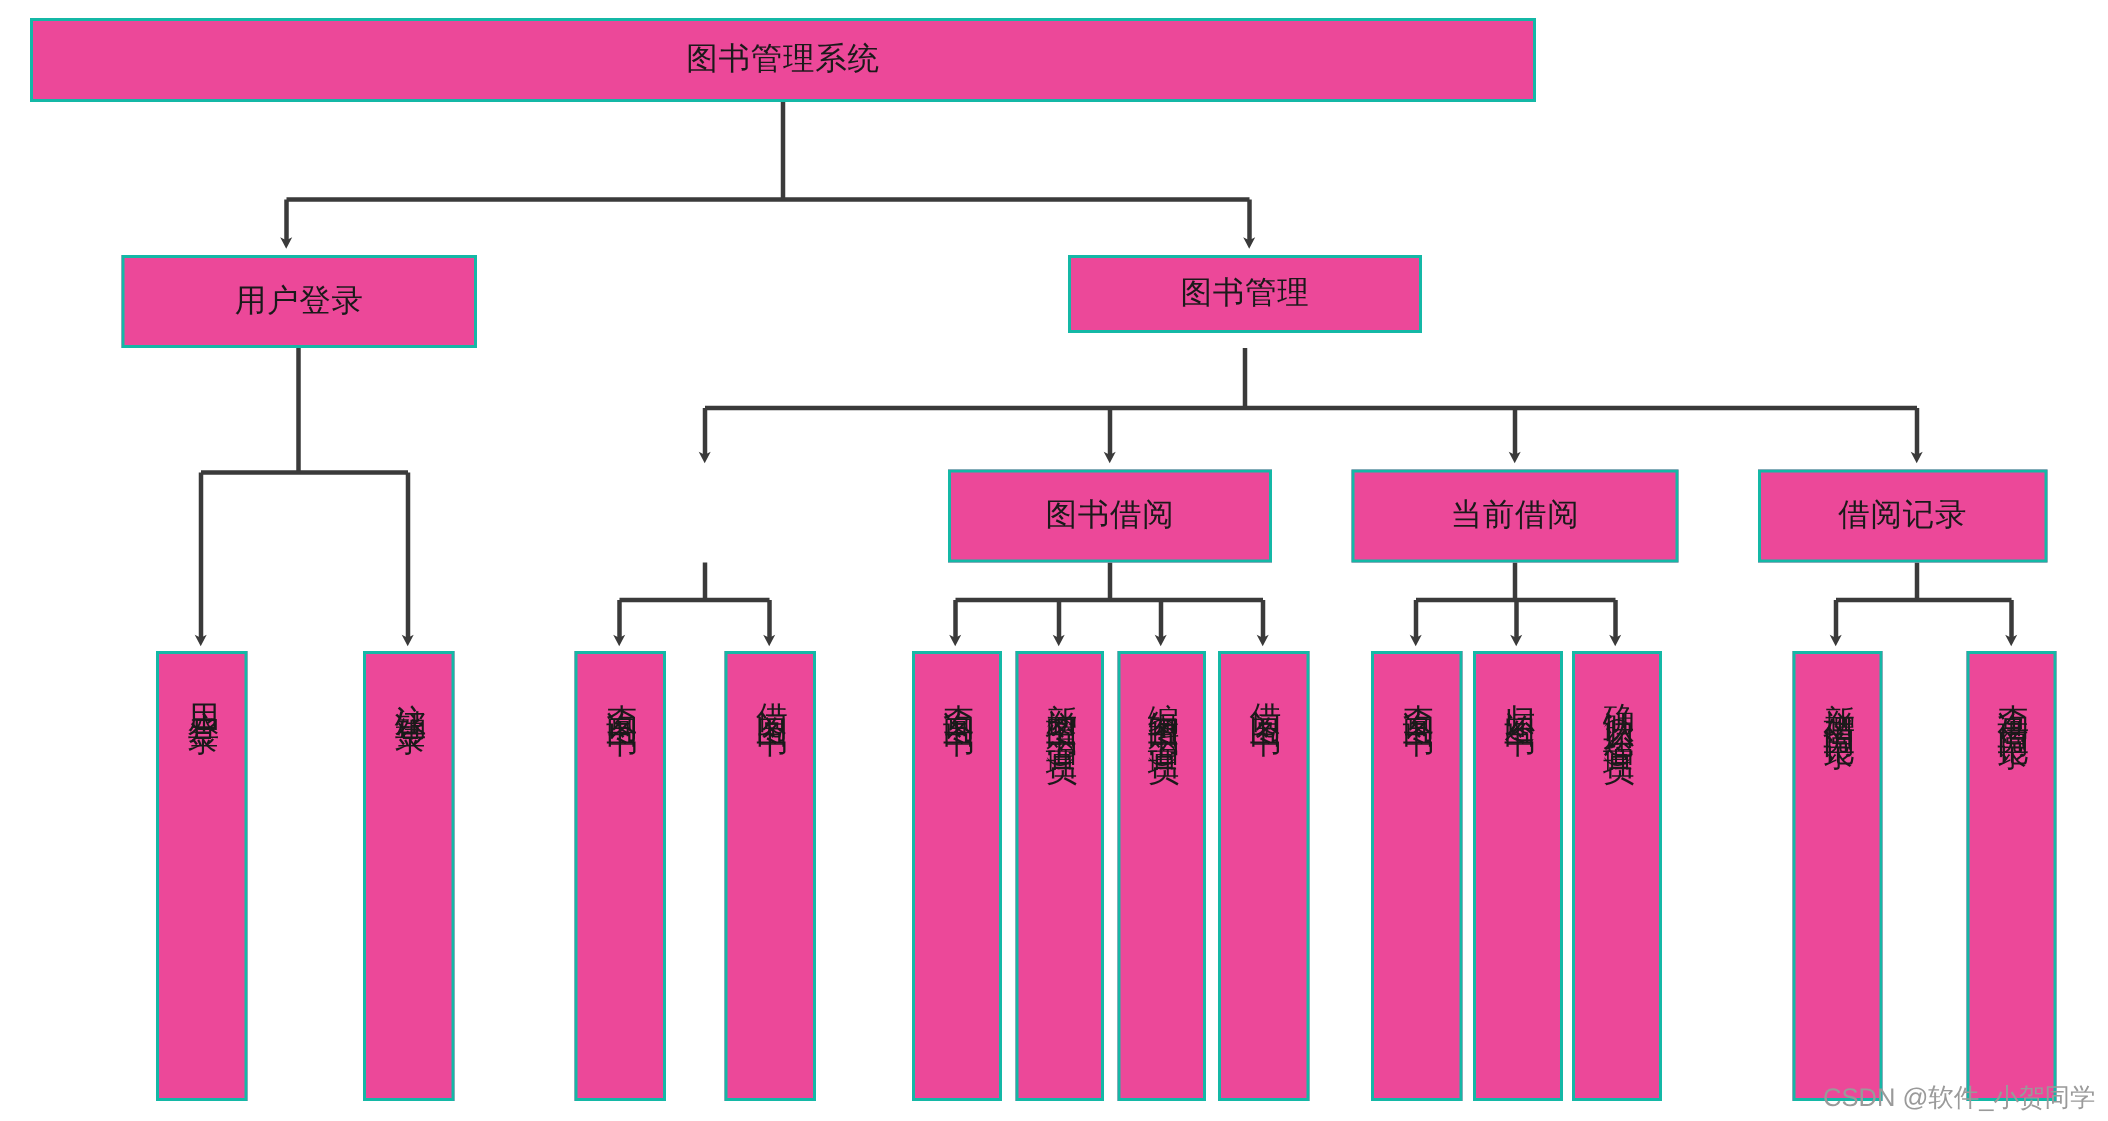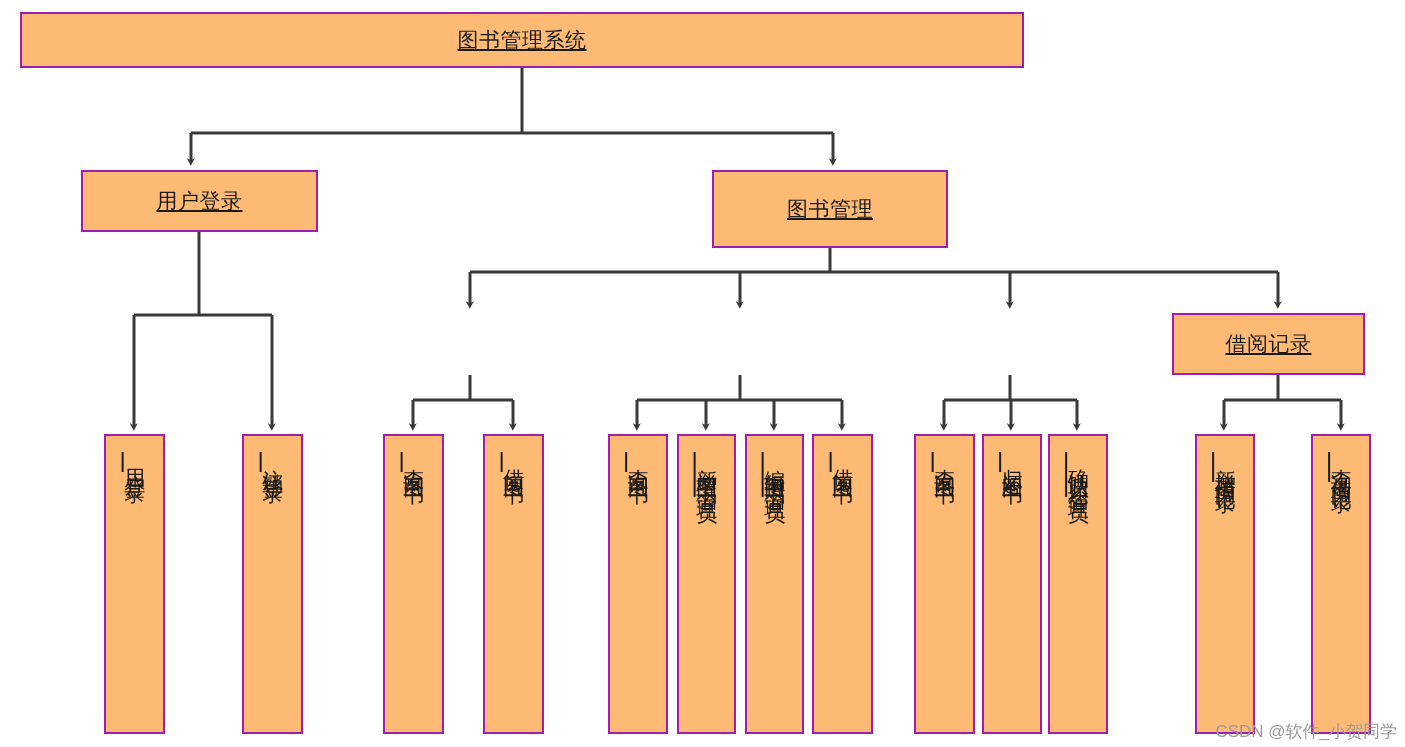--- a/index.html
+++ b/index.html
@@ -20,27 +20,26 @@
   #diagram-svg {
     position: absolute;
     left: 0;
     top: 0;
     width: 1405px;
     height: 747px;
   }
   .node-box {
     position: absolute;
     box-sizing: border-box;
-    border: 2px solid #a21caf;
-    background: #fdba74;
+    border: 2px solid #14b8a6;
+    background: #ec4899;
     display: flex;
     align-items: center;
     justify-content: center;
     color: #1a1a1a;
-    text-decoration: underline;
   }
   .node-box .node-label {
     display: block;
     text-align: center;
     letter-spacing: 0.5px;
   }
   .node-horizontal .node-label {
     font-size: 21px;
     line-height: 1.1;
     white-space: nowrap;
@@ -126,26 +125,32 @@
   </svg>
 
   <div class="node-box node-horizontal" style="left:20px; top:12px; width:1004px; height:56px;">
     <span class="node-label">图书管理系统</span>
   </div>
 
   <div class="node-box node-horizontal" style="left:81px; top:170px; width:237px; height:62px;">
     <span class="node-label">用户登录</span>
   </div>
 
-  <div class="node-box node-horizontal" style="left:712px; top:170px; width:236px; height:78px;">
+  <div class="node-box node-horizontal" style="left:712px; top:170px; width:236px; height:52px;">
     <span class="node-label">图书管理</span>
   </div>
 
 
-
+  <div class="node-box node-horizontal" style="left:632px; top:313px; width:216px; height:62px;">
+    <span class="node-label">图书借阅</span>
+  </div>
+
+  <div class="node-box node-horizontal" style="left:901px; top:313px; width:218px; height:62px;">
+    <span class="node-label">当前借阅</span>
+  </div>
 
   <div class="node-box node-horizontal" style="left:1172px; top:313px; width:193px; height:62px;">
     <span class="node-label">借阅记录</span>
   </div>
 
   <div class="node-box node-vertical" style="left:104px; top:434px; width:61px; height:300px;">
     <span class="node-label">用户登录</span>
   </div>
 
   <div class="node-box node-vertical" style="left:242px; top:434px; width:61px; height:300px;">

